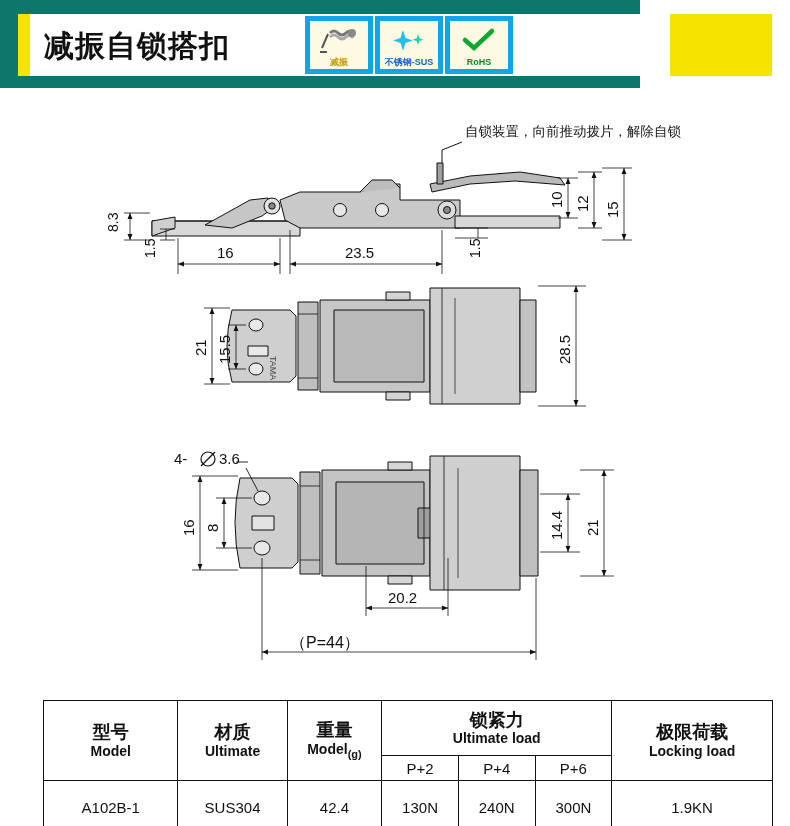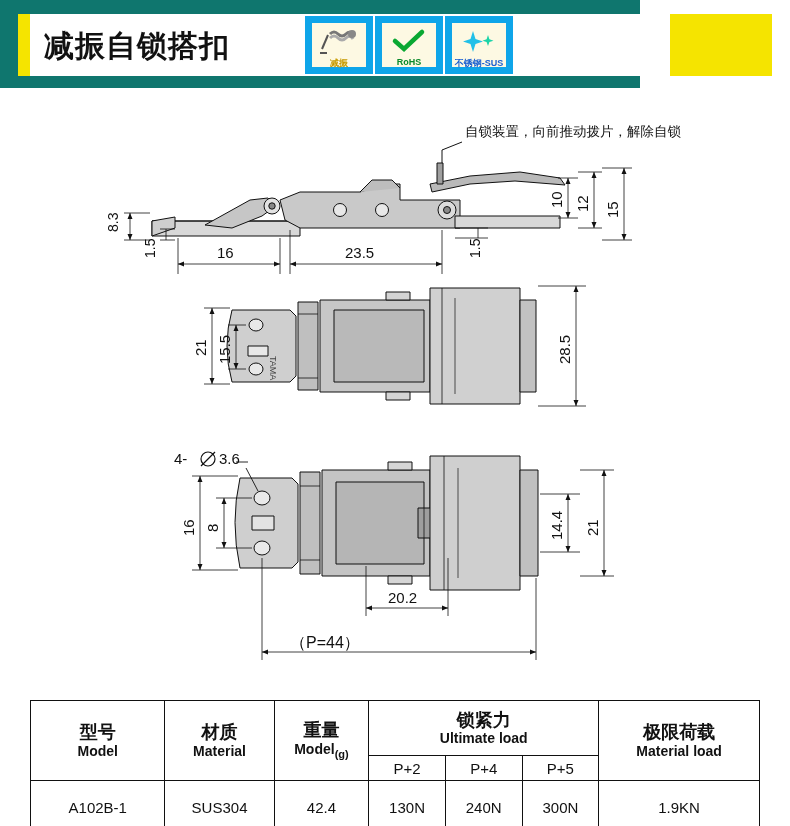--- a/index.html
+++ b/index.html
@@ -30,37 +30,37 @@
   #code{
     position:absolute;right:30px;top:24px;
     font-size:30px;font-weight:bold;color:#111;
   }
   #badges{
     position:absolute;left:305px;top:16px;
     display:flex;gap:2px;
   }
   .badge{
     width:68px;height:58px;background:#fdf9e3;
-    border:7px solid #0ea5e9;
+    border:5px solid #0ea5e9;
     display:flex;flex-direction:column;align-items:center;justify-content:flex-start;
     box-sizing:border-box;padding-top:4px;
   }
   .badge .glyph{height:32px;display:flex;align-items:center;justify-content:center;}
   .badge .blabel{font-size:9px;color:#c79a00;font-weight:bold;}
   .badge .blabel.blue{color:#1a5fd0;}
   .badge .blabel.green{color:#0a8a2a;}
   .badge .blabel.gold{color:#c79a00;}
 
   
   #drawing{position:absolute;left:0;top:88px;width:790px;height:600px;}
   svg#dwg{position:absolute;left:0;top:0;}
 
   
   #table-wrap{
-    position:absolute;left:30px;top:700px;width:704px;height:108px;
+    position:absolute;left:43px;top:700px;width:704px;height:108px;
   }
   table.spec{
     border-collapse:collapse;width:730px;
     table-layout:fixed;
   }
   table.spec td,table.spec th{
     border:1px solid #111;text-align:center;vertical-align:middle;
     font-size:15px;color:#111;padding:0;
   }
   .hdr-cn{font-size:18px;font-weight:bold;display:block;line-height:1.15;}
@@ -91,35 +91,35 @@
           <circle cx="34" cy="7" r="4" fill="#888"></circle>
           <path d="M2 26 L9 26" stroke="#555" stroke-width="2"></path>
         </svg>
       </span>
       <span class="blabel gold">减振</span>
     </div>
 
 
     <div class="badge">
       <span class="glyph">
-        <svg width="36" height="30" viewBox="0 0 36 30">
-          <path d="M4 14 L13 22 L31 5" stroke="#0aa832" stroke-width="4.5" fill="none" stroke-linecap="round"></path>
-        </svg>
-      </span>
-      <span class="blabel green">RoHS</span>
-    </div>
-
-    <div class="badge">
-      <span class="glyph">
         <svg width="40" height="30" viewBox="0 0 40 30">
           <path d="M14 4 L16.5 12 L24 14.5 L16.5 17 L14 25 L11.5 17 L4 14.5 L11.5 12 Z" fill="#22c0e8"></path>
           <path d="M29 8 L30.4 12.3 L34.5 13.7 L30.4 15 L29 19 L27.6 15 L23.5 13.7 L27.6 12.3 Z" fill="#1bd4a8"></path>
         </svg>
       </span>
       <span class="blabel blue">不锈钢-SUS</span>
+    </div>
+
+    <div class="badge">
+      <span class="glyph">
+        <svg width="36" height="30" viewBox="0 0 36 30">
+          <path d="M4 14 L13 22 L31 5" stroke="#0aa832" stroke-width="4.5" fill="none" stroke-linecap="round"></path>
+        </svg>
+      </span>
+      <span class="blabel green">RoHS</span>
     </div>
 
   </div>
 
 </div>
 
 <div id="drawing">
 <svg id="dwg" width="790" height="600" viewBox="0 0 790 600">
   <g stroke="#111" fill="none" stroke-width="1">
 
@@ -324,39 +324,39 @@
       <col style="width:153px">
     </colgroup>
     <thead>
       <tr>
         <th class="hdr-cell" rowspan="2">
           <span class="hdr-cn">型号</span>
           <span class="hdr-en">Model</span>
         </th>
         <th class="hdr-cell" rowspan="2">
           <span class="hdr-cn">材质</span>
-          <span class="hdr-en">Material</span>
+          <span class="hdr-en">Ultimate</span>
         </th>
         <th class="hdr-cell" rowspan="2">
           <span class="hdr-cn">重量</span>
           <span class="hdr-en"><span>Model</span><span class="sup">(g)</span></span>
         </th>
         <th class="hdr-cell" colspan="3">
           <span class="hdr-cn">锁紧力</span>
           <span class="hdr-en">Ultimate load</span>
         </th>
         <th class="hdr-cell" rowspan="2">
           <span class="hdr-cn">极限荷载</span>
-          <span class="hdr-en">Material load</span>
+          <span class="hdr-en">Locking load</span>
         </th>
       </tr>
       <tr>
         <td class="sub-hd">P+2</td>
         <td class="sub-hd">P+4</td>
-        <td class="sub-hd">P+5</td>
+        <td class="sub-hd">P+6</td>
       </tr>
     </thead>
     <tbody>
       <tr>
         <td class="val-cell">A102B-1</td>
         <td class="val-cell">SUS304</td>
         <td class="val-cell">42.4</td>
         <td class="sub-val">130N</td>
         <td class="sub-val">240N</td>
         <td class="sub-val">300N</td>

